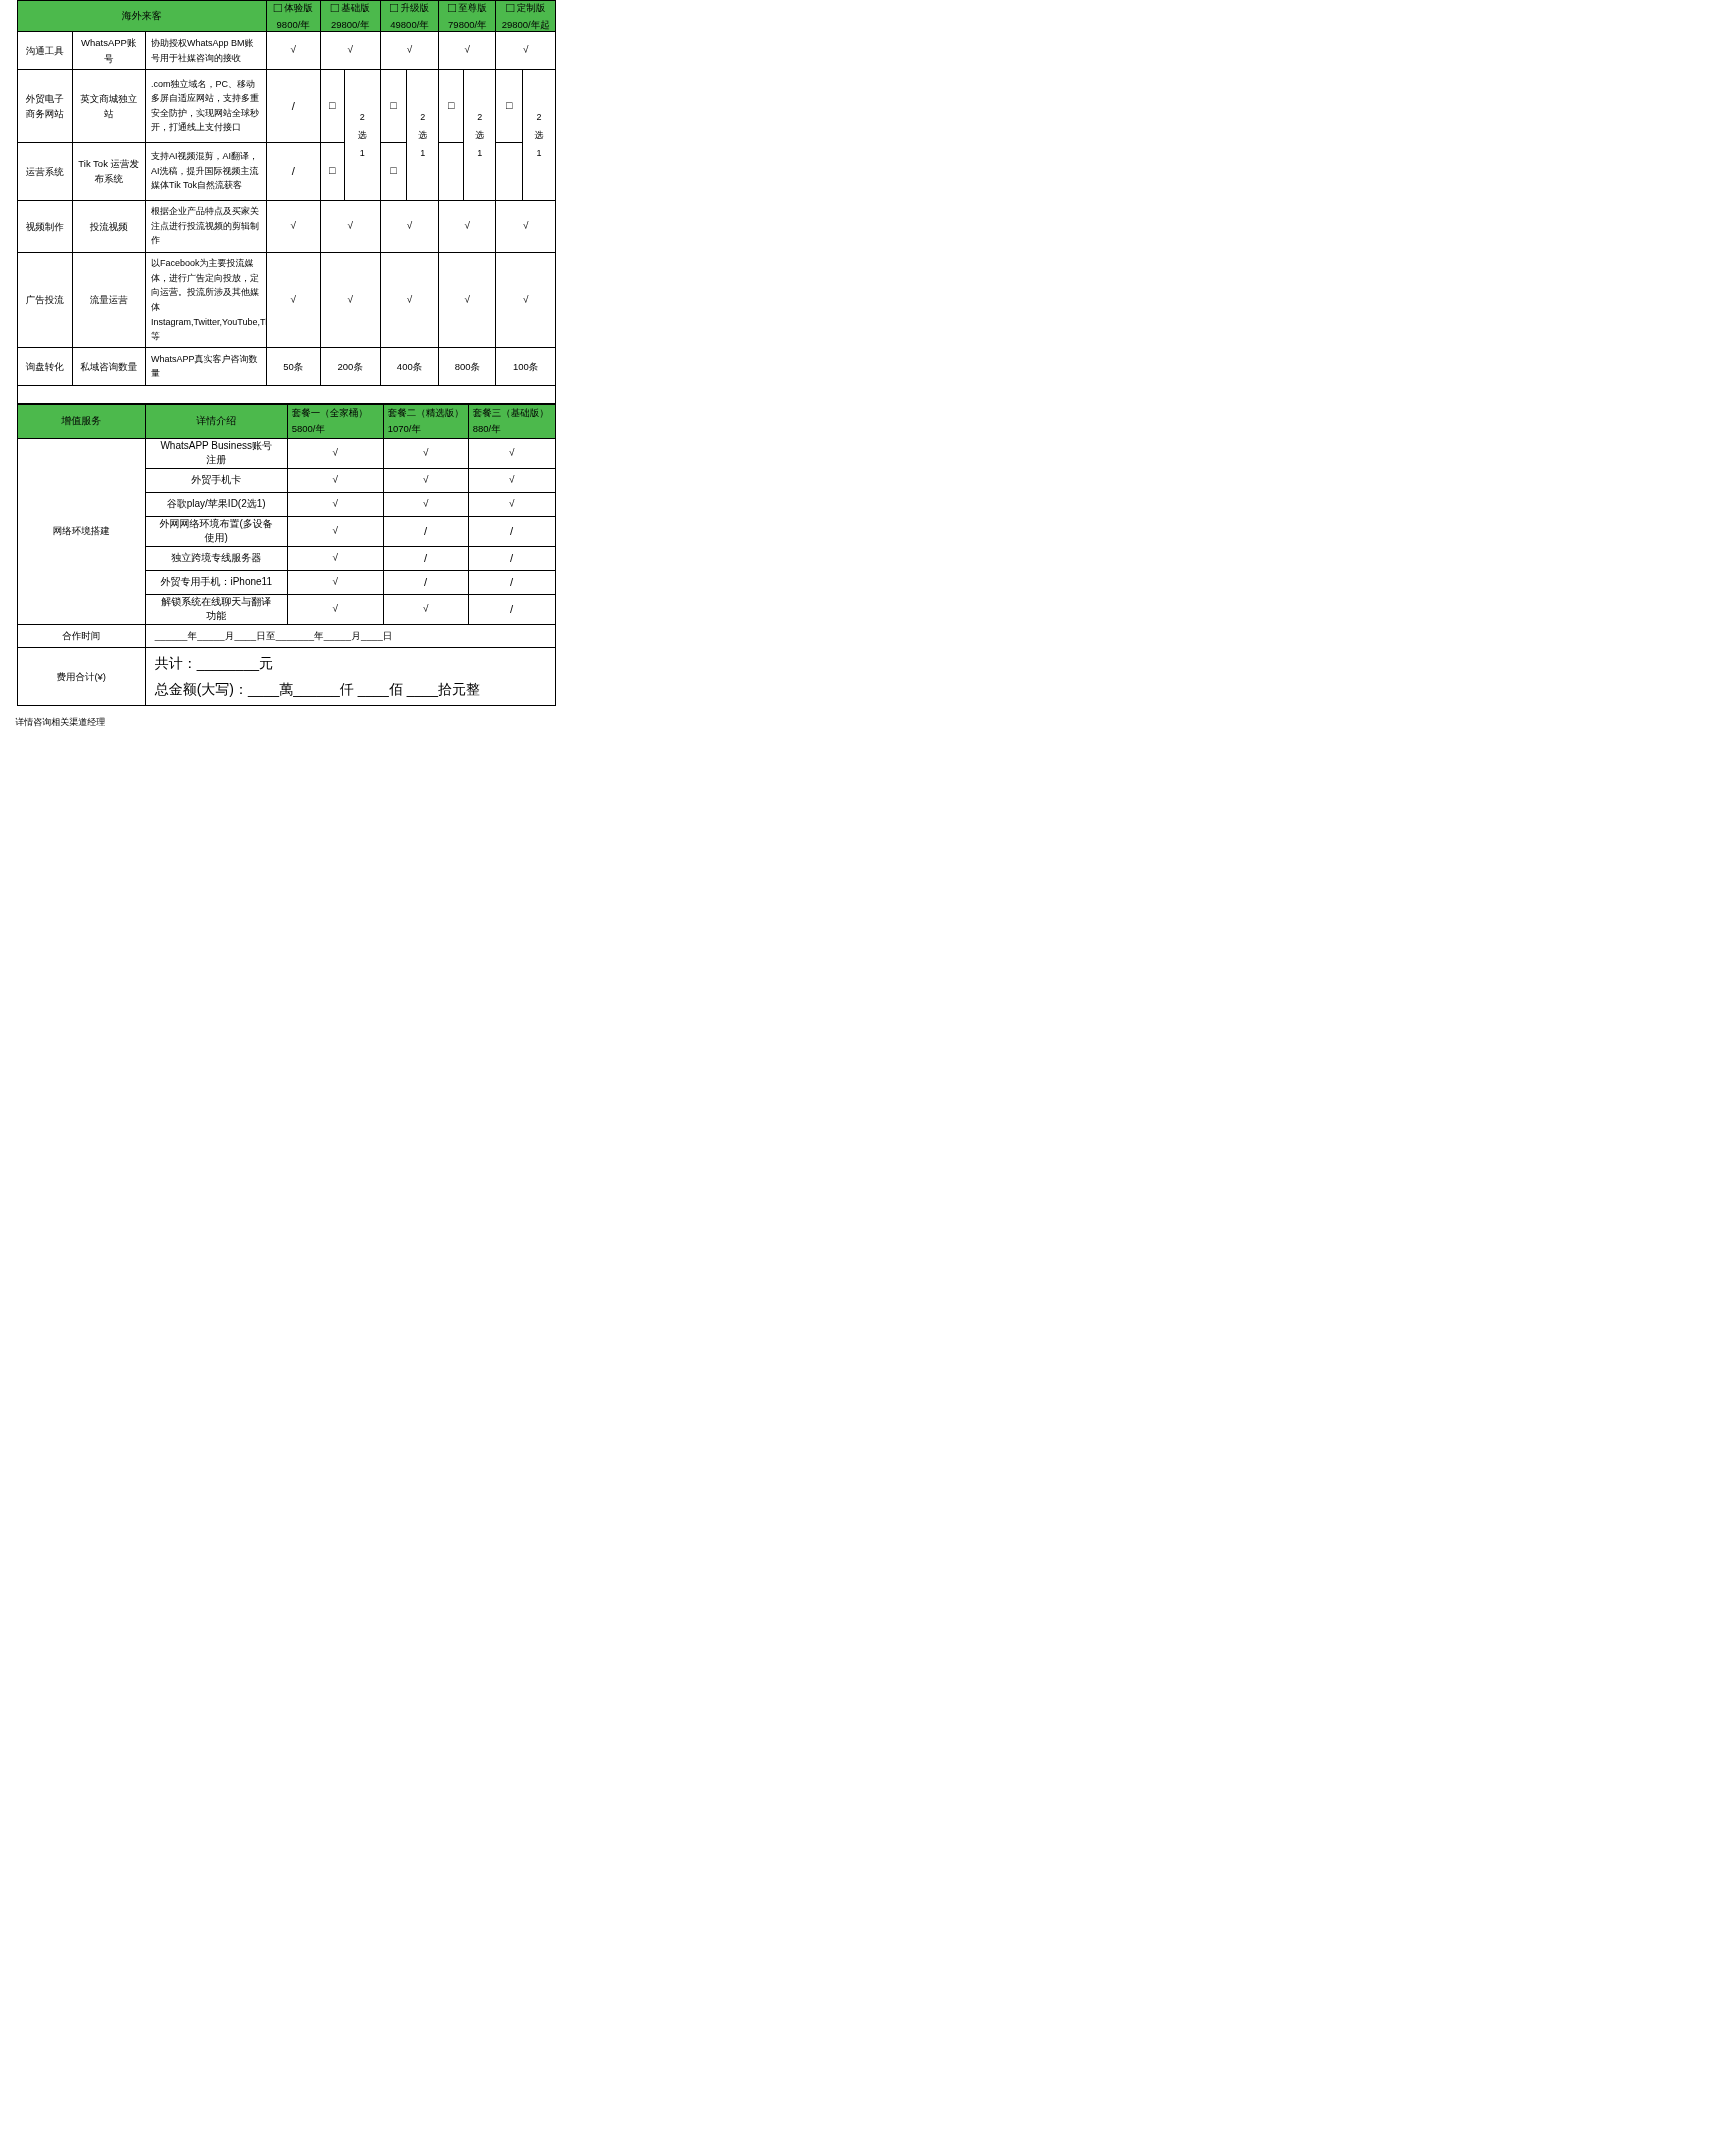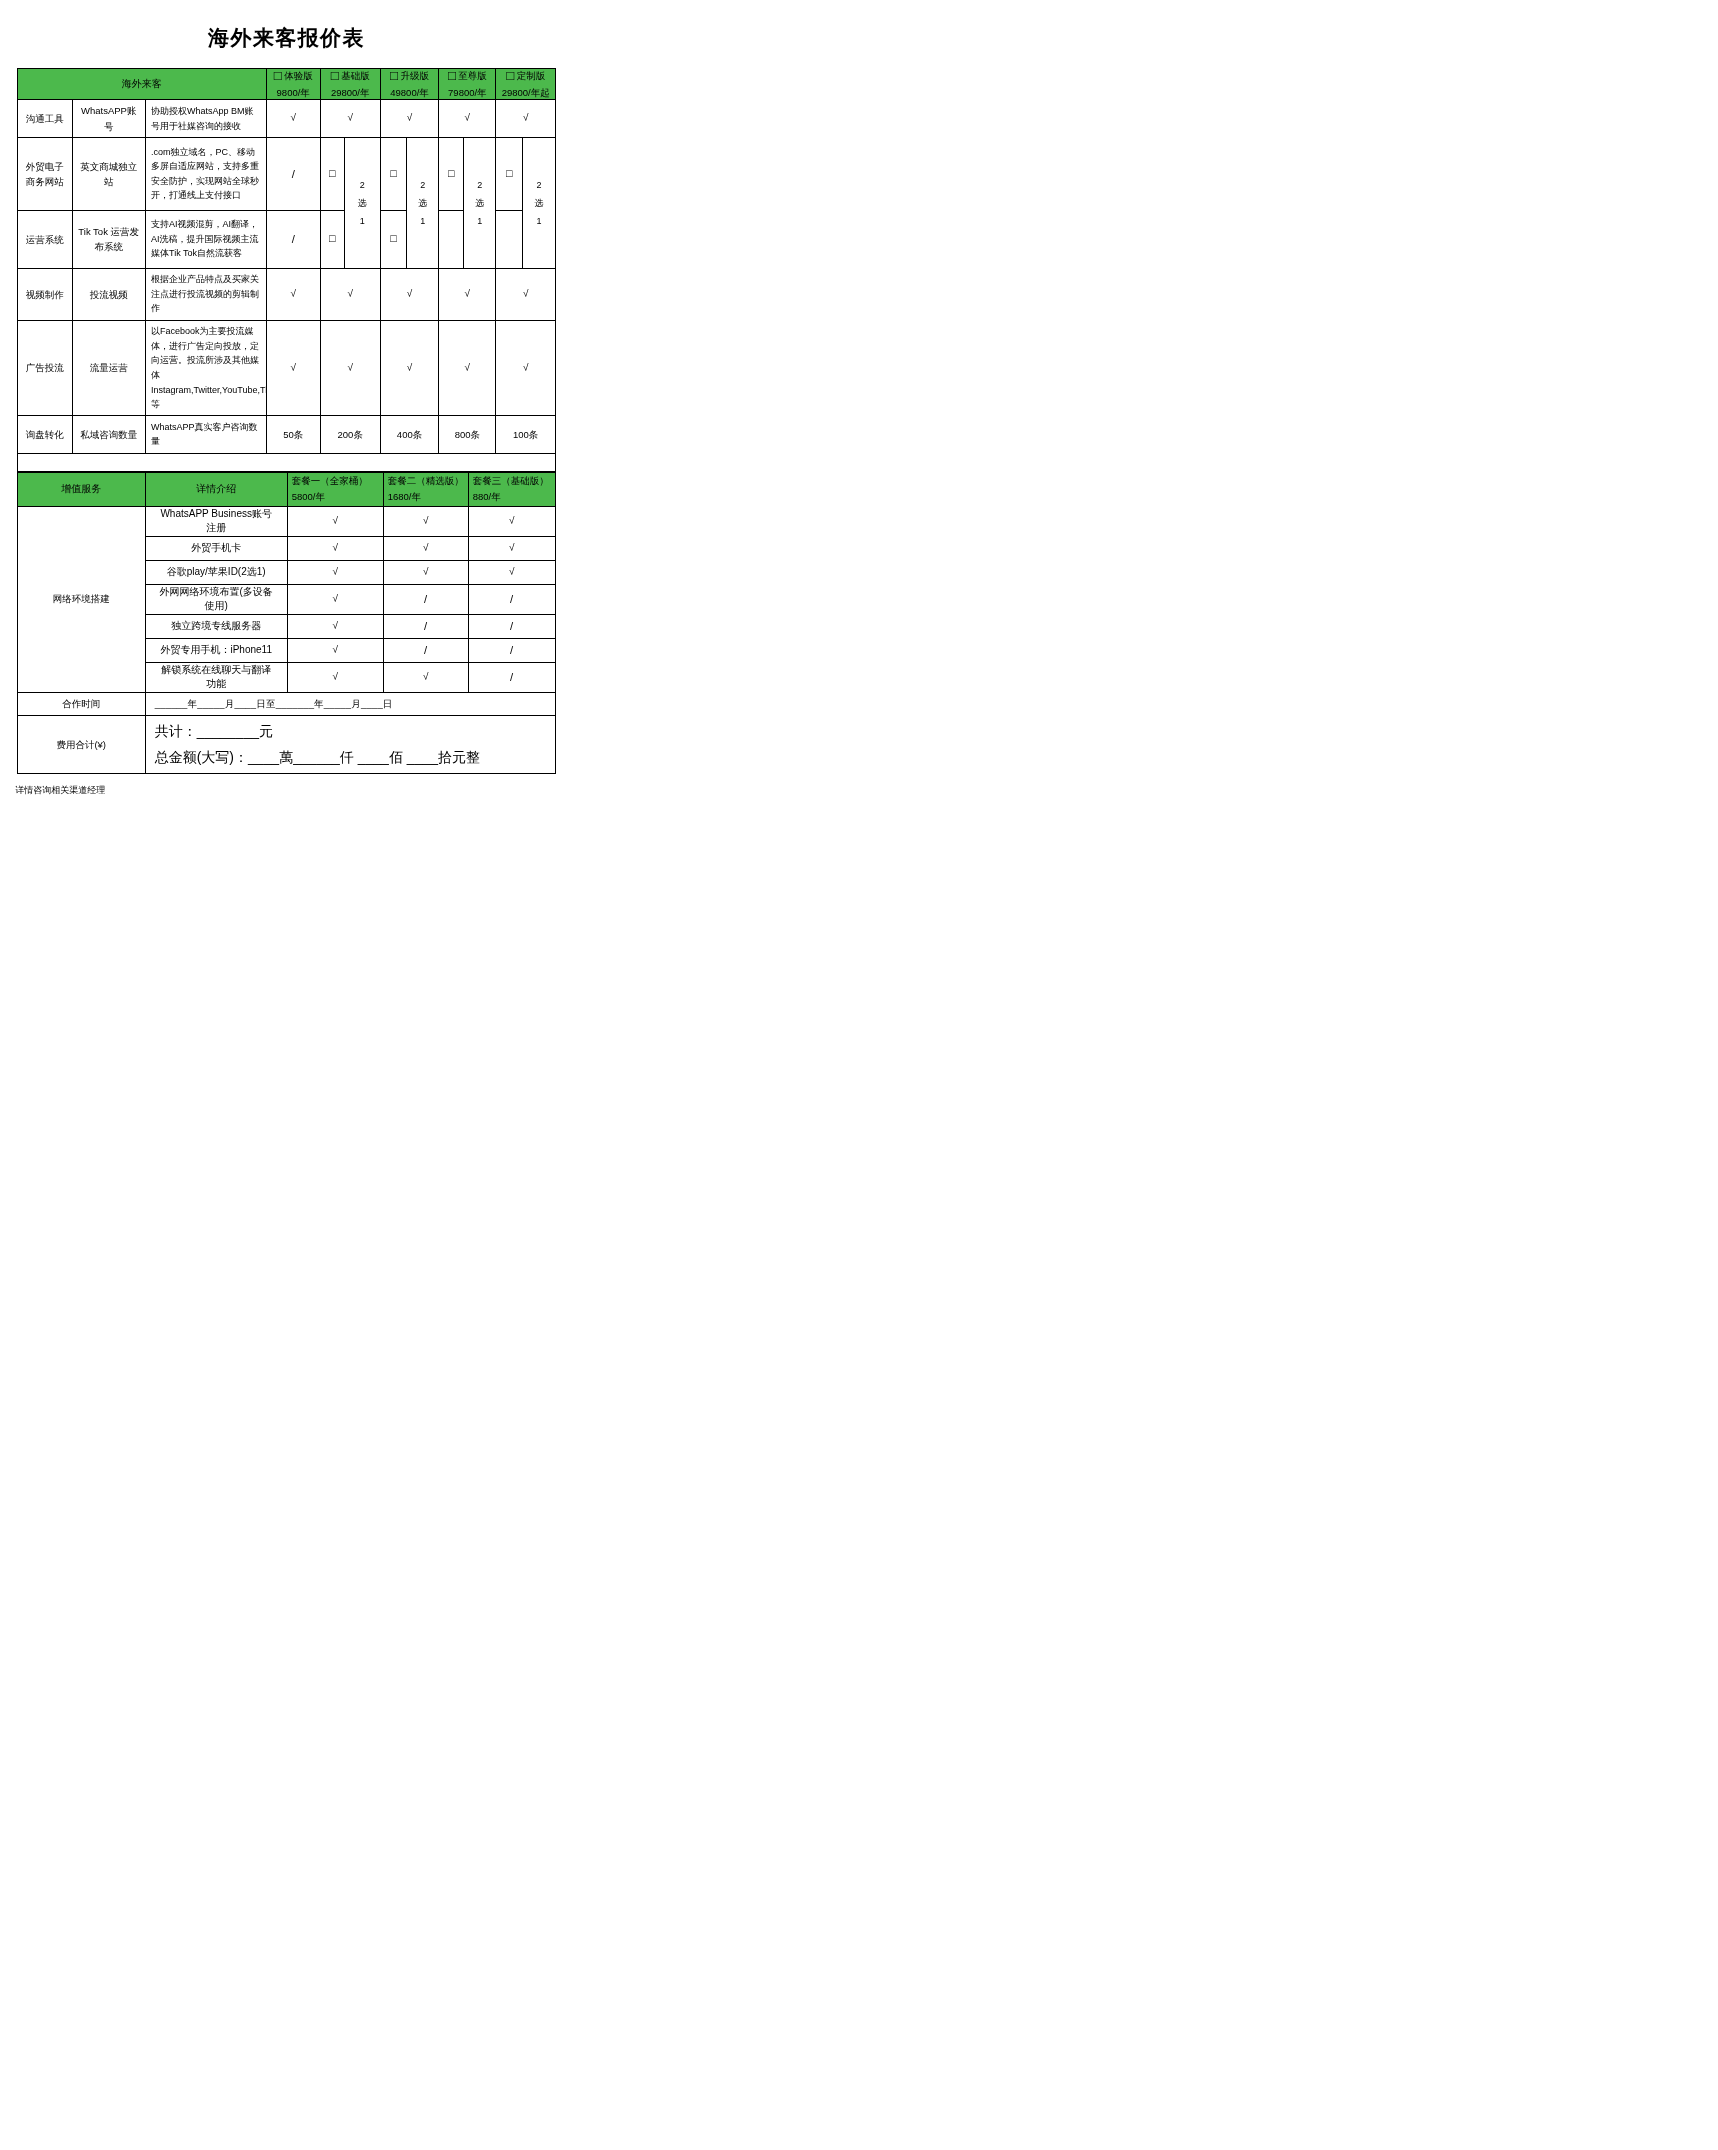--- a/index.html
+++ b/index.html
@@ -90,21 +90,20 @@
   .footer{
     margin:10.8px 0 13.5px 15.3px;
     font-size:9px;
   }
 </style>
 </head>
 <body>
 
 <div>
 
-  <div class="title">海外来客报价表</div>
 
   <table class="t1">
     <colgroup>
       <col style="width:55px">
         <col style="width:73px">
         <col style="width:121px">
       <col style="width:54px">
       <col style="width:24px">
         <col style="width:36px">
       <col style="width:26.6px">
@@ -228,21 +227,21 @@
     <tbody>
         <tr style="height:27px">
       <td class="green corner">增值服务</td>
       <td class="green corner">详情介绍</td>
       <td class="green pkg">
         <div>套餐一（全家桶）</div>
         <div>5800/年</div>
       </td>
       <td class="green pkg">
         <div>套餐二（精选版）</div>
-        <div>1680/年</div>
+        <div>1070/年</div>
       </td>
       <td class="green pkg">
         <div>套餐三（基础版）</div>
         <div>880/年</div>
       </td>
     </tr>
 
     <tr style="height:24px">
       <td rowspan="7" class="grp">网络环境搭建</td>
       <td class="svc">WhatsAPP Business账号注册</td>

